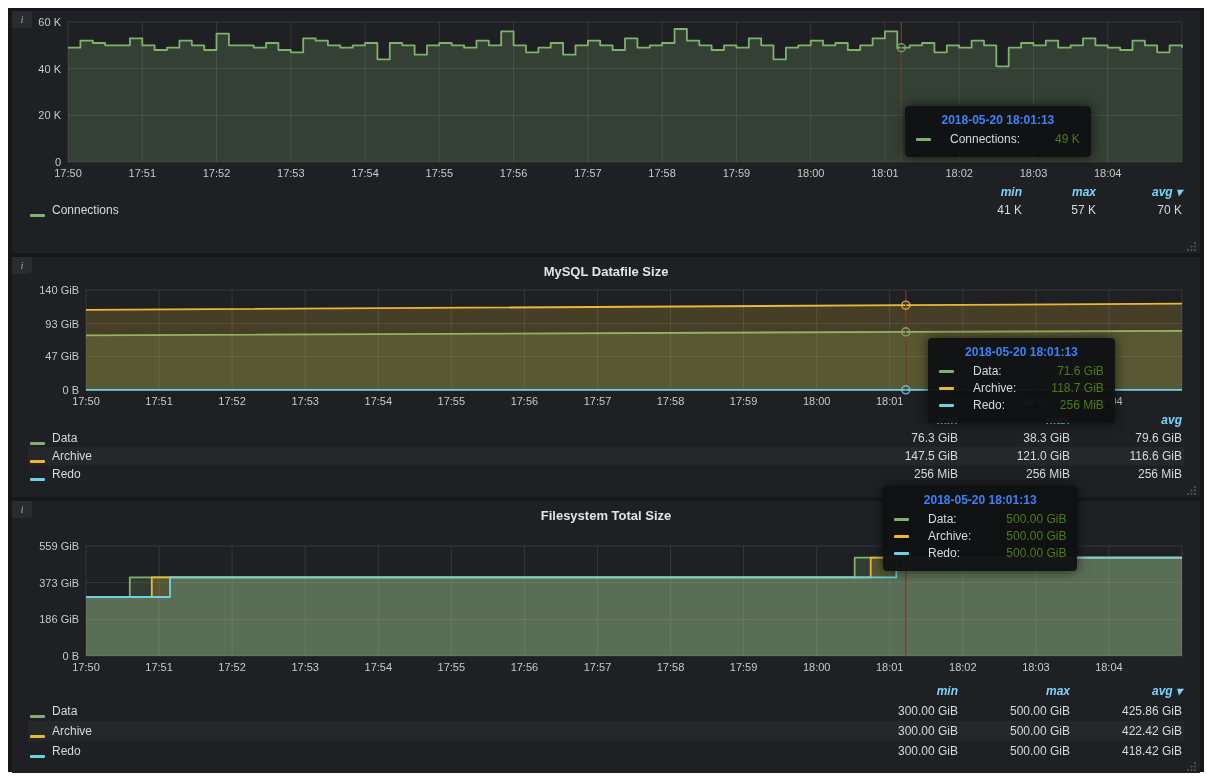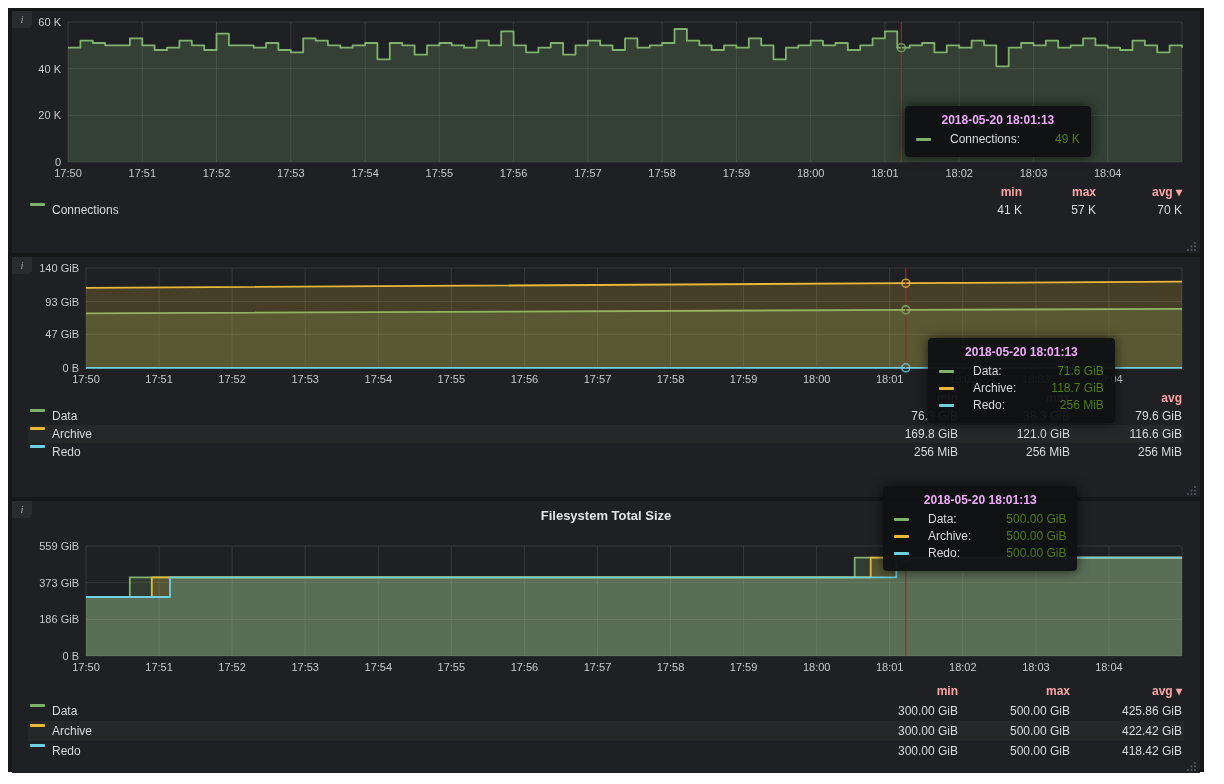--- a/index.html
+++ b/index.html
@@ -29,32 +29,32 @@
 
   svg.chart { display:block; }
   .row3 svg.chart { margin-top:2px; }
   svg .grid { stroke:rgba(255,255,255,0.10); stroke-width:1; }
   svg .tick { fill:#c8c9ca; font-size:11px; font-family:"Liberation Sans",sans-serif; }
 
   .legend { display:grid; padding:1px 6px 0 6px; font-size:12px; color:#d8d9da; }
   .legend.cols-narrow { grid-template-columns:1fr 74px 74px 86px; }
   .legend.cols-wide   { grid-template-columns:1fr 112px 112px 112px; }
   .lg-cell { text-align:right; padding:2px 2px; white-space:nowrap; }
-  .lg-head { color:#fca5a5; font-weight:bold; }
-  .lg-label { display:flex; align-items:flex-start; gap:7px; text-align:left; padding:2px 2px; cursor:pointer; }
+  .lg-head { color:#7dd3fc; font-weight:bold;font-style:italic; }
+  .lg-label { display:flex; align-items:flex-end; gap:7px; text-align:left; padding:2px 2px; cursor:pointer; }
   .lg-row-alt { background:rgba(255,255,255,0.03); }
   .row3 .lg-cell, .row3 .lg-label { padding:3px 2px; }
   .dash { display:inline-block; width:15px; height:3px; border-radius:1px; flex:0 0 auto; }
 
   .resize-handle { position:absolute; right:3px; bottom:2px; cursor:nwse-resize; }
 
   .tooltip { position:absolute; z-index:30; background:rgba(16,17,19,0.96); border-radius:4px;
     padding:7px 11px 8px 11px; font-size:12px; color:#d8d9da; white-space:nowrap;
     box-shadow:0 0 12px rgba(0,0,0,0.65); }
-  .tt-time { font-weight:bold; color:#f0abfc; text-align:center; margin-bottom:5px; }
+  .tt-time { font-weight:bold; color:#3b82f6; text-align:center; margin-bottom:5px; }
   .tt-row { display:flex; align-items:center; gap:19px; margin:3px 0; }
   .tt-val { margin-left:auto; padding-left:16px; font-weight:normal; color:#4d7c0f; }
   .tt1 { left:897px; top:98px;  min-width:158px; }
   .tt2 { left:920px; top:330px; min-width:150px; }
   .tt3 { left:875px; top:478px; min-width:150px; }
 </style>
 </head>
 <body>
 
 <div class="dashboard">
@@ -134,20 +134,21 @@
       </svg>
     </div>
   </div>
 
   <div class="panel-row row2">
     <div class="gutter">
       <div class="drag-handle"></div>
     </div>
     <div class="panel">
       <div class="corner-info">i</div>
+      <div class="panel-title">MySQL Datafile Size</div>
       <svg class="chart" width="1168" height="127">
           <line class="grid" x1="64.0" y1="7" x2="64.0" y2="107"></line>
           <line class="grid" x1="137.1" y1="7" x2="137.1" y2="107"></line>
           <line class="grid" x1="210.1" y1="7" x2="210.1" y2="107"></line>
           <line class="grid" x1="283.2" y1="7" x2="283.2" y2="107"></line>
           <line class="grid" x1="356.3" y1="7" x2="356.3" y2="107"></line>
           <line class="grid" x1="429.3" y1="7" x2="429.3" y2="107"></line>
           <line class="grid" x1="502.4" y1="7" x2="502.4" y2="107"></line>
           <line class="grid" x1="575.5" y1="7" x2="575.5" y2="107"></line>
           <line class="grid" x1="648.5" y1="7" x2="648.5" y2="107"></line>
@@ -203,21 +204,21 @@
           <span>Data</span>
         </span>
         <span class="lg-cell">76.3 GiB</span>
         <span class="lg-cell">38.3 GiB</span>
         <span class="lg-cell">79.6 GiB</span>
 
         <span class="lg-label lg-row-alt">
           <span class="dash" style="background: rgb(234, 184, 57);"></span>
           <span>Archive</span>
         </span>
-        <span class="lg-cell lg-row-alt">169.8 GiB</span>
+        <span class="lg-cell lg-row-alt">147.5 GiB</span>
         <span class="lg-cell lg-row-alt">121.0 GiB</span>
         <span class="lg-cell lg-row-alt">116.6 GiB</span>
 
         <span class="lg-label">
           <span class="dash" style="background: rgb(110, 208, 224);"></span>
           <span>Redo</span>
         </span>
         <span class="lg-cell">256 MiB</span>
         <span class="lg-cell">256 MiB</span>
         <span class="lg-cell">256 MiB</span>

